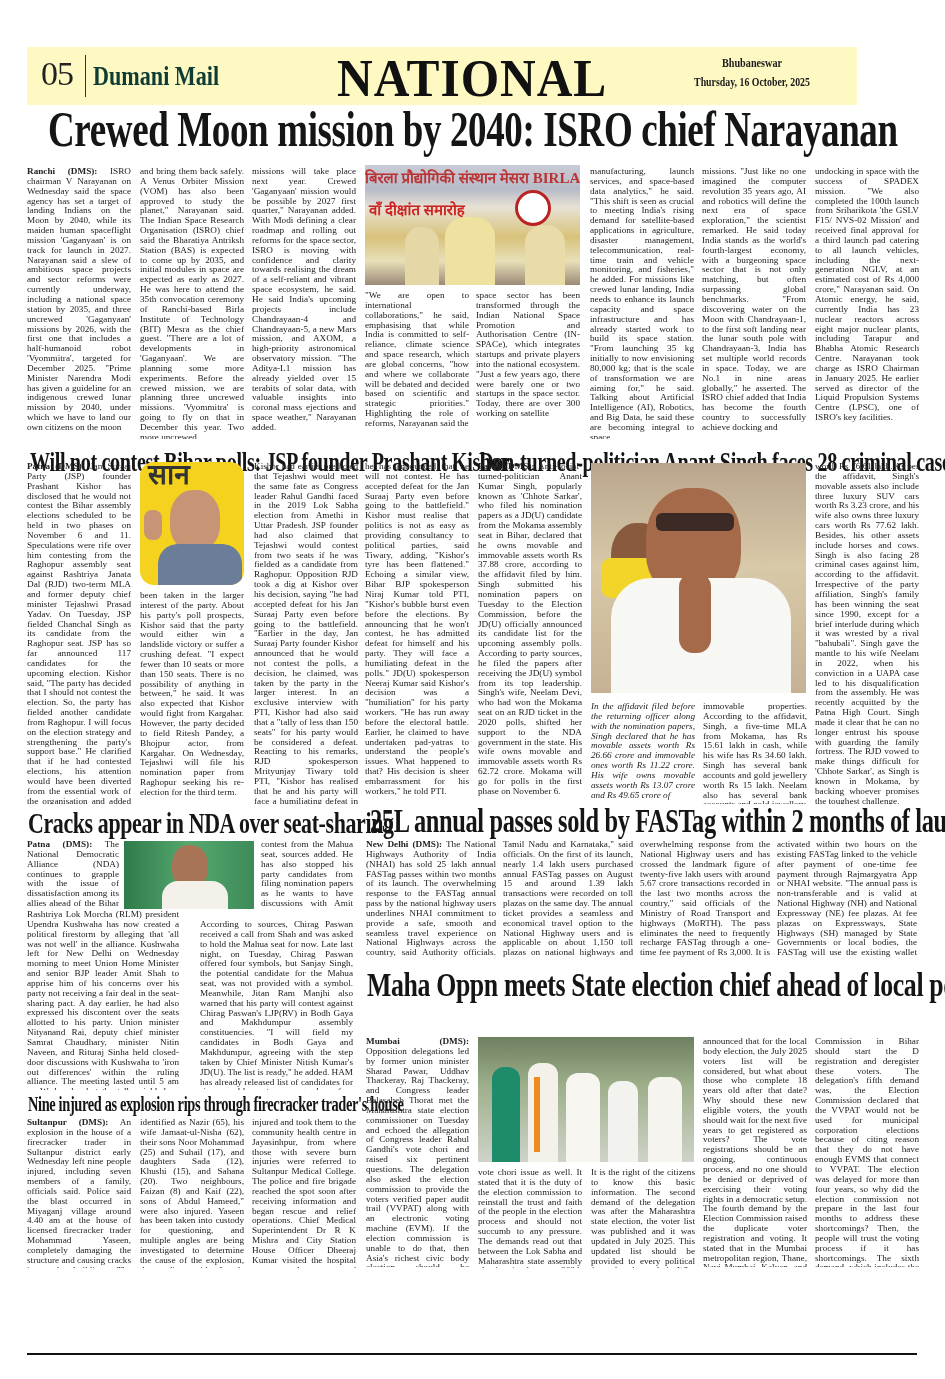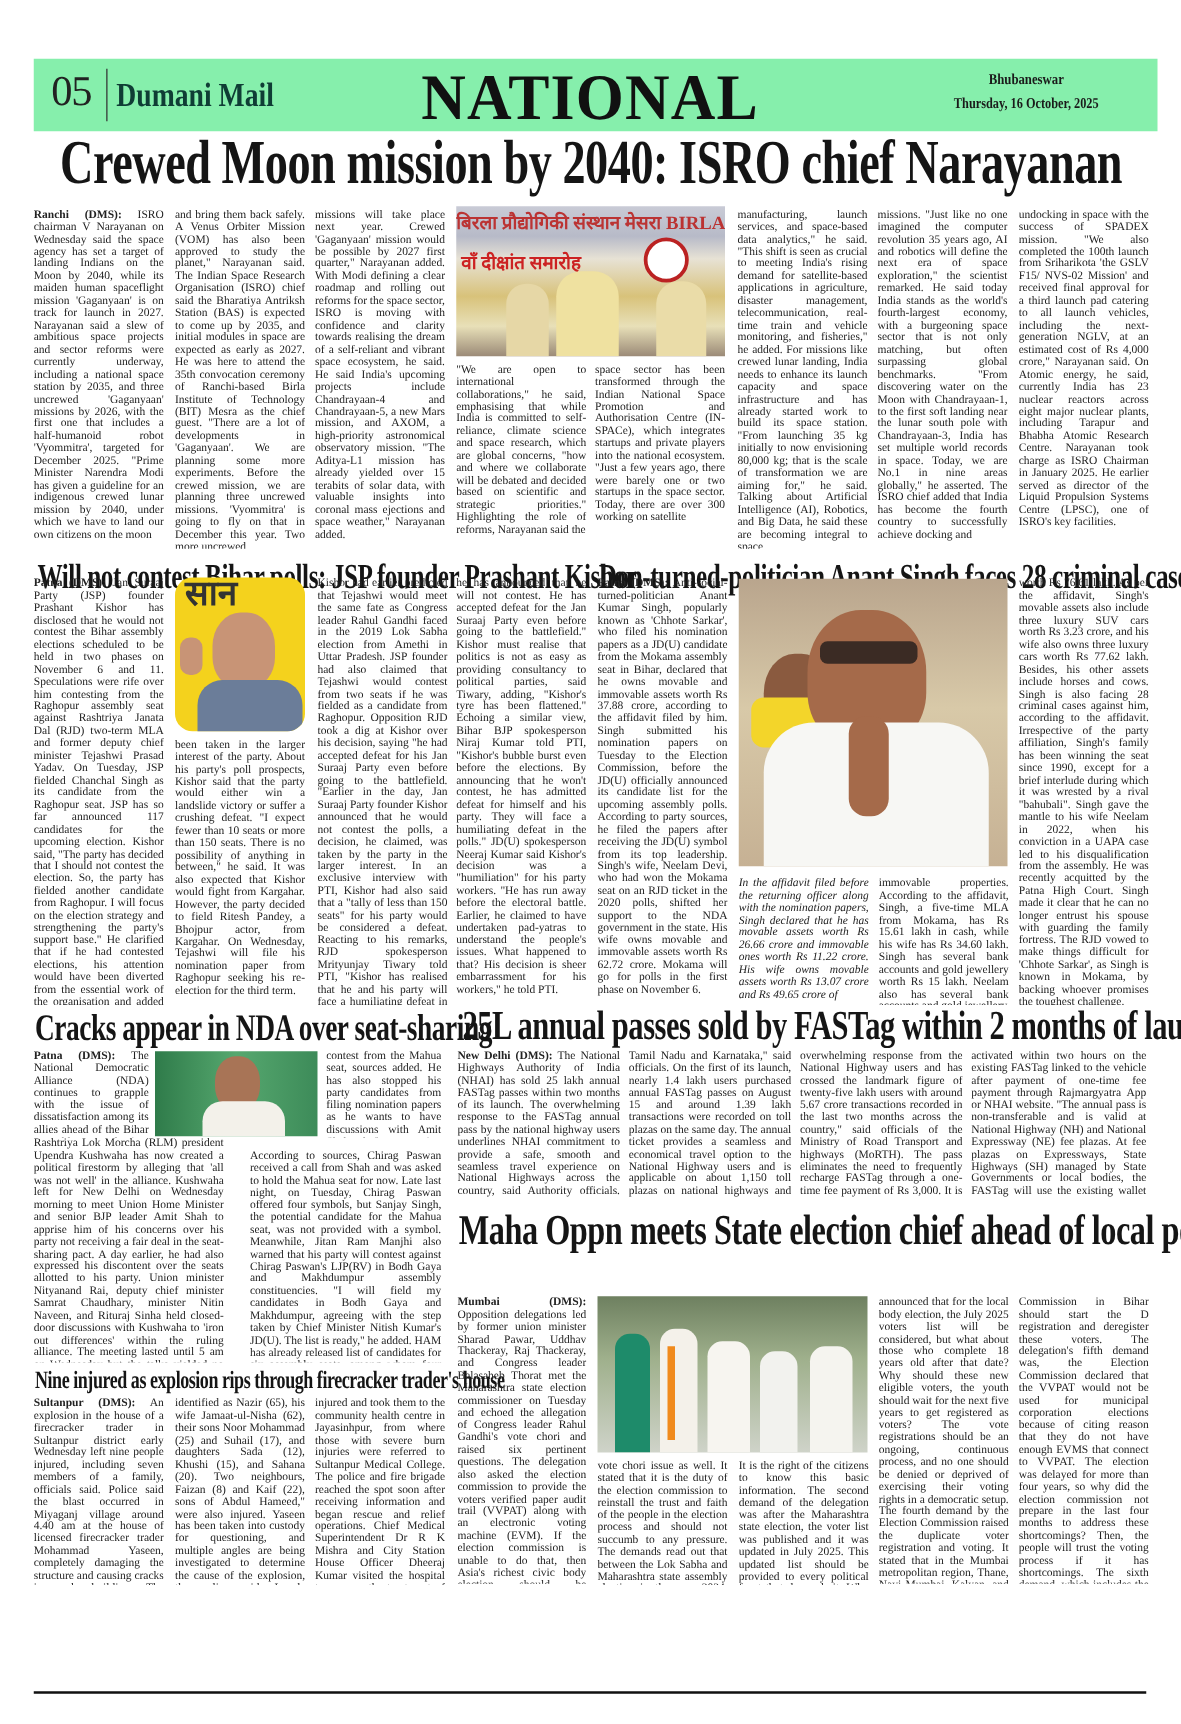--- a/index.html
+++ b/index.html
@@ -1,19 +1,19 @@
 <!DOCTYPE html>
 <html><head>
 <meta charset="utf-8">
 <style>
   * { box-sizing: border-box; margin: 0; padding: 0; }
   html, body { width: 945px; height: 1379px; background: #fff; overflow: hidden; }
   body { font-family: "Liberation Serif", "DejaVu Serif", serif; color: #1a1a1a; position: relative; }
 
-  .masthead { position: absolute; left: 27px; top: 47px; width: 899px; height: 58px; background: #86efac; }
+  .masthead { position: absolute; left: 27px; top: 47px; width: 830px; height: 58px; background: #fef9c3; }
   .mh-page { position: absolute; left: 14px; top: 8px; font-size: 34px; font-weight: 300; color: #222; letter-spacing: -1px; }
   .mh-sep { position: absolute; left: 58px; top: 8px; width: 1px; height: 42px; background: #333; }
   .mh-brand { position: absolute; left: 66px; top: 14px; font-size: 27px; font-weight: bold; color: #0f3d35; transform: scaleX(0.82); transform-origin: left; white-space: nowrap; }
   .mh-section { position: absolute; left: 310px; top: 2px; font-size: 52px; font-weight: bold; color: #111; letter-spacing: 1px; transform: scaleX(0.95); transform-origin: left; }
   .mh-city { position: absolute; right: 30px; top: 9px; font-size: 12px; font-weight: bold; width: 150px; text-align: center; transform: scaleX(0.85); }
   .mh-date { position: absolute; right: 30px; top: 28px; font-size: 12px; font-weight: bold; width: 150px; text-align: center; transform: scaleX(0.82); }
 
   .headline { position: absolute; font-weight: bold; color: #151515; white-space: nowrap; transform-origin: left top; letter-spacing: -0.5px; }
   .col { position: absolute; font-size: 9.2px; line-height: 9.85px; text-align: justify; color: #222; overflow: hidden; }
   .col p { margin: 0; }

